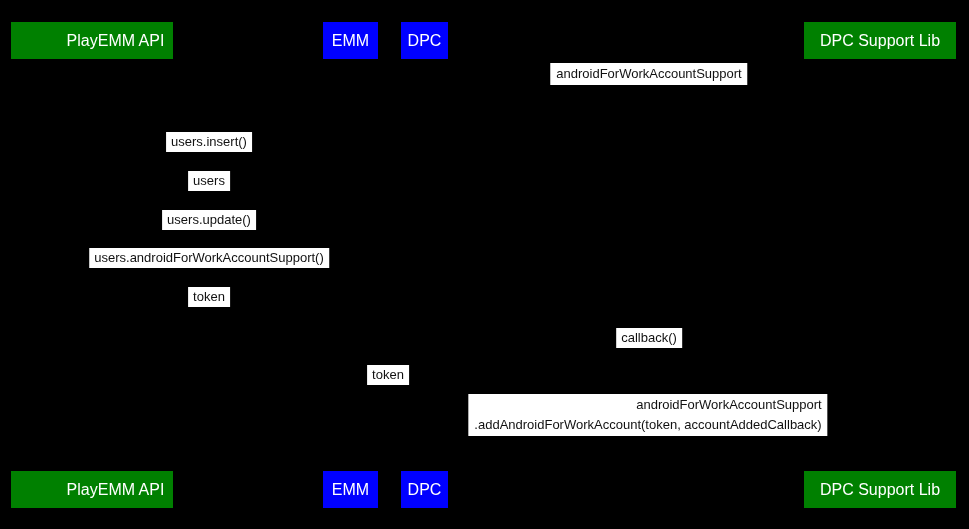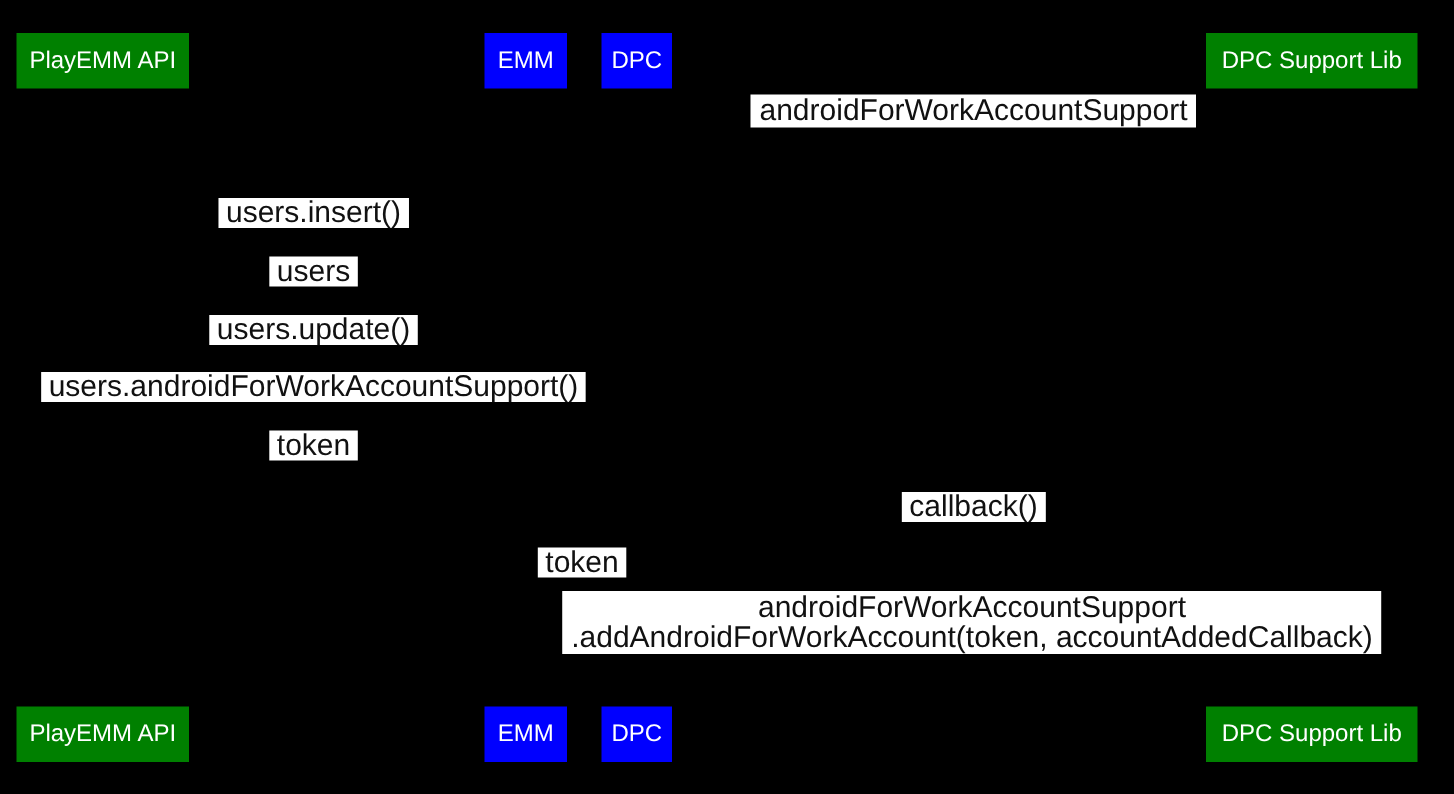--- a/index.html
+++ b/index.html
@@ -22,32 +22,32 @@
     align-items: center;
     justify-content: center;
     color: var(--actor-text, #fff);
     font-size: 16px;
     white-space: nowrap;
   }
   .actor.green { background: var(--actor-green, #008000); }
   .actor.blue  { background: var(--actor-blue, #0000ff); }
   .row-top .actor    { top: 22px; }
   .row-bottom .actor { top: 471px; }
-  .a-playemm { left: 11px;  width: 115px; }
+  .a-playemm { left: 11px;  width: 115px; padding-left: 47px; }
   .a-emm     { left: 323px; width: 55px; }
   .a-dpc     { left: 401px; width: 47px; }
-  .a-support { left: 804px; width: 141px; }
+  .a-support { left: 804px; width: 152px; }
   .msg {
     position: absolute;
     transform: translateX(-50%);
     background: var(--label-bg, #fff);
     color: var(--label-text, #111);
-    font-size: 20px;
+    font-size: 13px;
     line-height: 20px;
-    text-align: center;
+    text-align: right;
     padding: 0 5px;
     white-space: nowrap;
   }
   .msg.two-line { padding: 1px 6px; }
 </style>
 </head>
 <body>
 
 <div class="stage">
 

